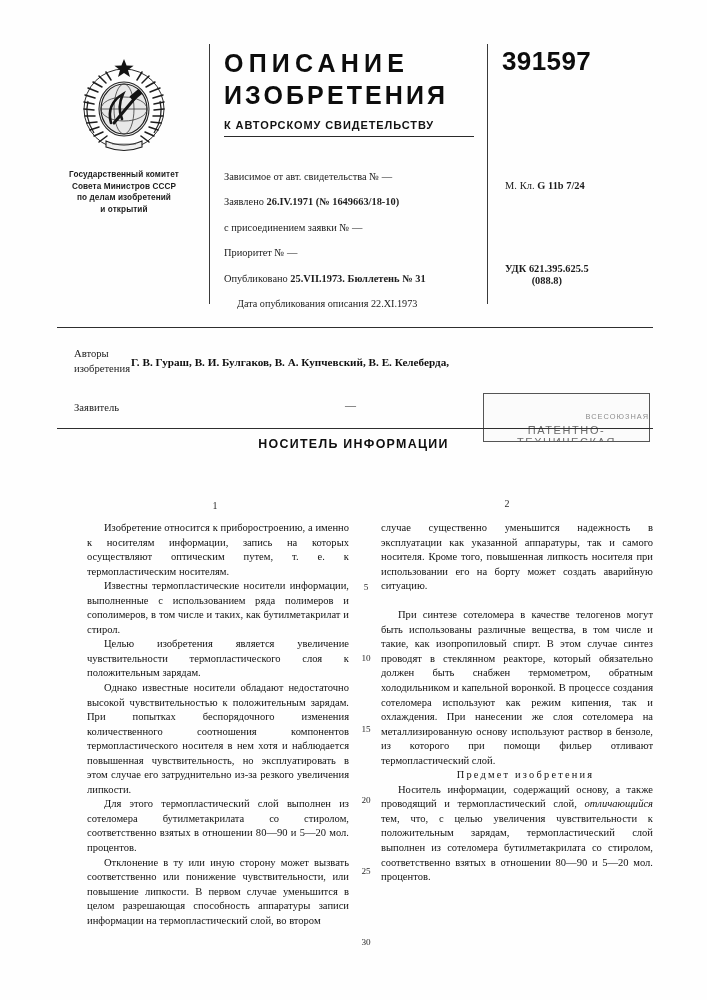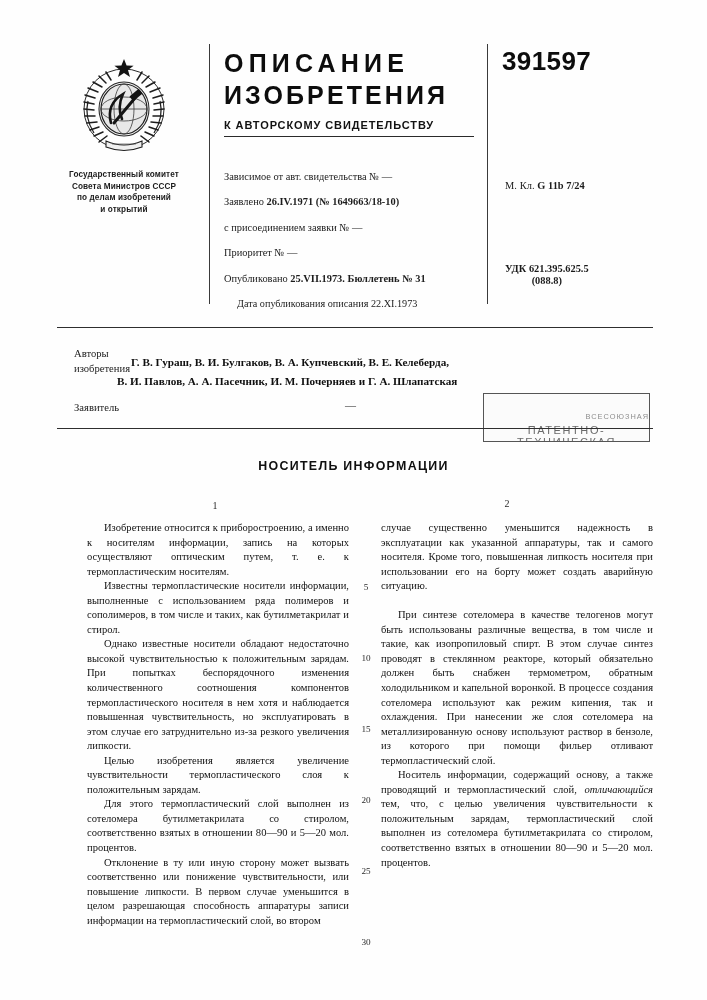--- a/index.html
+++ b/index.html
@@ -250,21 +250,21 @@
     top: 428px;
     width: 596px;
     height: 1px;
     background: #2e2e2e;
   }
 
   
   .doc-title {
     position: absolute;
     left: 0;
-    top: 459px;
+    top: 437px;
     width: 707px;
     text-align: center;
     font-family: "Liberation Sans", "DejaVu Sans", sans-serif;
     font-weight: bold;
     font-size: 12.4px;
     letter-spacing: 1.3px;
     color: #0f0f0f;
   }
 
   
@@ -466,21 +466,20 @@
   </div>
 
   <div class="hr-main"></div>
 
   <div class="authors-label">
     <div>Авторы</div>
     <div>изобретения</div>
   </div>
   <div class="authors-names">
     <span>Г. В. Гураш, В. И. Булгаков, В. А. Купчевский, В. Е. Келеберда,</span>
-    <span class="ln2">В. И. Павлов, А. А. Пасечник, И. М. Почерняев и Г. А. Шлапатская</span>
   </div>
 
   <div class="applicant-label">Заявитель</div>
   <div class="applicant-dash">—</div>
 
   <div class="stamp">
     <div class="sline">ВСЕСОЮЗНАЯ</div>
     <div class="sline2">ПАТЕНТНО-ТЕХНИЧЕСКАЯ</div>
     <div class="sline3">БИБЛИОТЕКА</div>
   </div>
@@ -497,25 +496,26 @@
     <div style="top:132px">10</div>
     <div style="top:203px">15</div>
     <div style="top:274px">20</div>
     <div style="top:345px">25</div>
     <div style="top:416px">30</div>
   </div>
 
   <div class="colL">
     <p>Изобретение относится к приборостроению, а именно к носителям информации, запись на которых осуществляют оптическим путем, т. е. к термопластическим носителям.</p>
     <p>Известны термопластические носители информации, выполненные с использованием ряда полимеров и сополимеров, в том числе и таких, как бутилметакрилат и стирол.</p>
+    <p>Целью изобретения является увеличение чувствительности термопластического слоя к положительным зарядам.</p>
     <p>Однако известные носители обладают недостаточно высокой чувствительностью к положительным зарядам. При попытках беспорядочного изменения количественного соотношения компонентов термопластического носителя в нем хотя и наблюдается повышенная чувствительность, но эксплуатировать в этом случае его затруднительно из-за резкого увеличения липкости.</p>
-    <p>Целью изобретения является увеличение чувствительности термопластического слоя к положительным зарядам.</p>
     <p>Для этого термопластический слой выполнен из сотеломера бутилметакрилата со стиролом, соответственно взятых в отношении 80—90 и 5—20 мол. процентов.</p>
     <p>Отклонение в ту или иную сторону может вызвать соответственно или понижение чувствительности, или повышение липкости. В первом случае уменьшится в целом разрешающая способность аппаратуры записи информации на термопластический слой, во втором</p>
   </div>
 
   <div class="colR">
     <p class="noind">случае существенно уменьшится надежность в эксплуатации как указанной аппаратуры, так и самого носителя. Кроме того, повышенная липкость носителя при использовании его на борту может создать аварийную ситуацию.</p>
     <p class="gap">При синтезе сотеломера в качестве телогенов могут быть использованы различные вещества, в том числе и такие, как изопропиловый спирт. В этом случае синтез проводят в стеклянном реакторе, который обязательно должен быть снабжен термометром, обратным холодильником и капельной воронкой. В процессе создания сотеломера используют как режим кипения, так и охлаждения. При нанесении же слоя сотеломера на металлизированную основу используют раствор в бензоле, из которого при помощи фильер отливают термопластический слой.</p>
+    <p class="claims-head">Предмет изобретения</p>
     <p><span>Носитель информации, содержащий основу, а также проводящий и термопластический слой, </span><span class="ital">отличающийся</span><span> тем, что, с целью увеличения чувствительности к положительным зарядам, термопластический слой выполнен из сотеломера бутилметакрилата со стиролом, соответственно взятых в отношении 80—90 и 5—20 мол. процентов.</span></p>
   </div>
 
 </div>
 
 </body></html>

